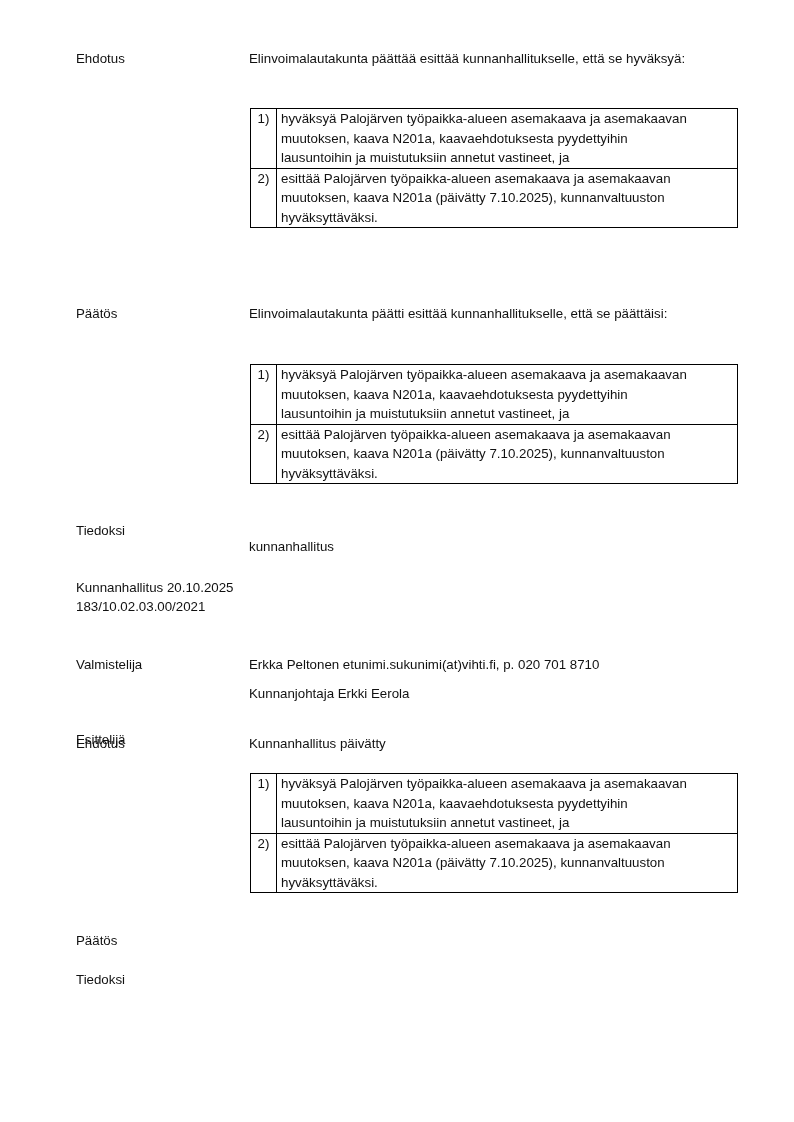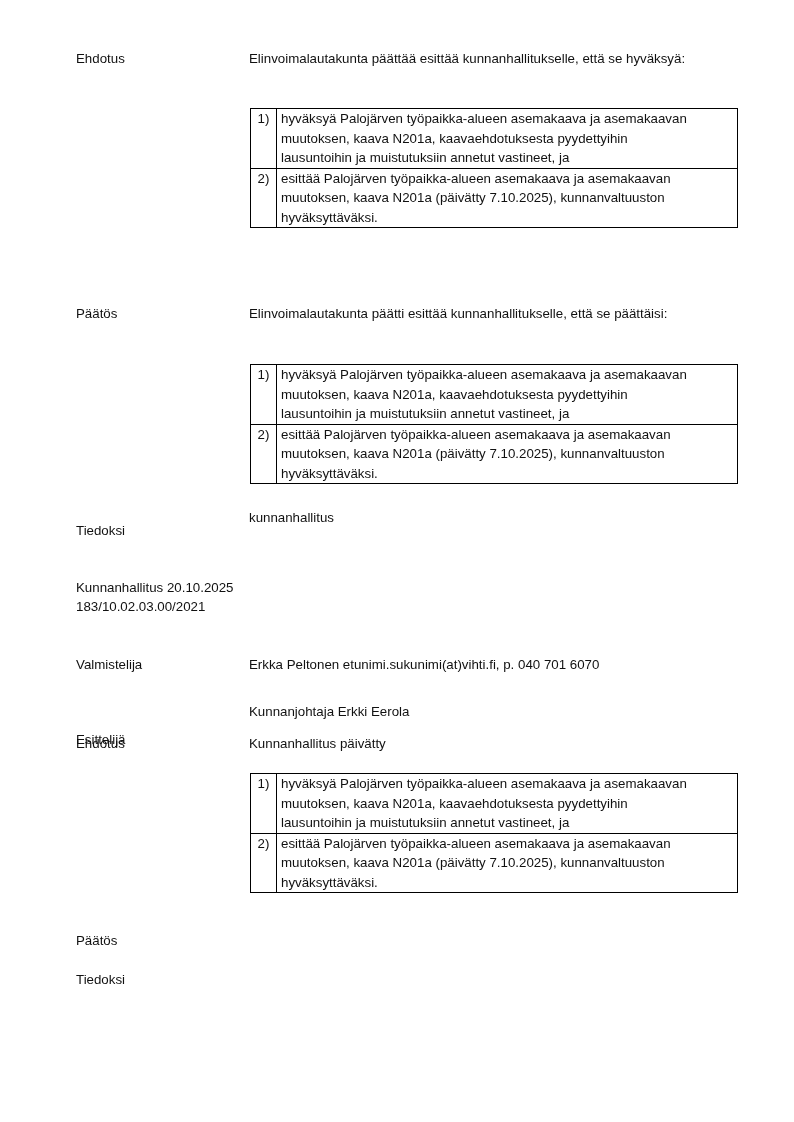--- a/index.html
+++ b/index.html
@@ -63,30 +63,30 @@
     <td class="txt">
       <div>esittää Palojärven työpaikka-alueen asemakaava ja asemakaavan</div>
       <div>muutoksen,  kaava N201a (päivätty 7.10.2025), kunnanvaltuuston</div>
       <div>hyväksyttäväksi.</div>
     </td>
   </tr>
 </tbody>
   </table>
 
 <div class="abs label" style="top:523px">Tiedoksi</div>
-<div class="abs value" style="top:510px">kunnanhallitus</div>
+<div class="abs value" style="top:539px">kunnanhallitus</div>
 
 <div class="abs label" style="top:580px">Kunnanhallitus 20.10.2025</div>
 <div class="abs label" style="top:599px">183/10.02.03.00/2021</div>
 
 <div class="abs label" style="top:657px">Valmistelija</div>
-<div class="abs value" style="top:657px">Erkka Peltonen  etunimi.sukunimi(at)vihti.fi,  p. 040 701 6070</div>
+<div class="abs value" style="top:657px">Erkka Peltonen  etunimi.sukunimi(at)vihti.fi,  p. 020 701 8710</div>
 
 <div class="abs label" style="top:732px">Esittelijä</div>
-<div class="abs value" style="top:704px">Kunnanjohtaja  Erkki Eerola</div>
+<div class="abs value" style="top:686px">Kunnanjohtaja  Erkki Eerola</div>
 
 <div class="abs label" style="top:736px">Ehdotus</div>
 <div class="abs value" style="top:736px">Kunnanhallitus päivätty</div>
 
 <table class="items" style="top:773px">
   <tbody>
       <tr>
     <td class="num">1)</td>
     <td class="txt">
       <div>hyväksyä Palojärven työpaikka-alueen asemakaava ja asemakaavan</div>

